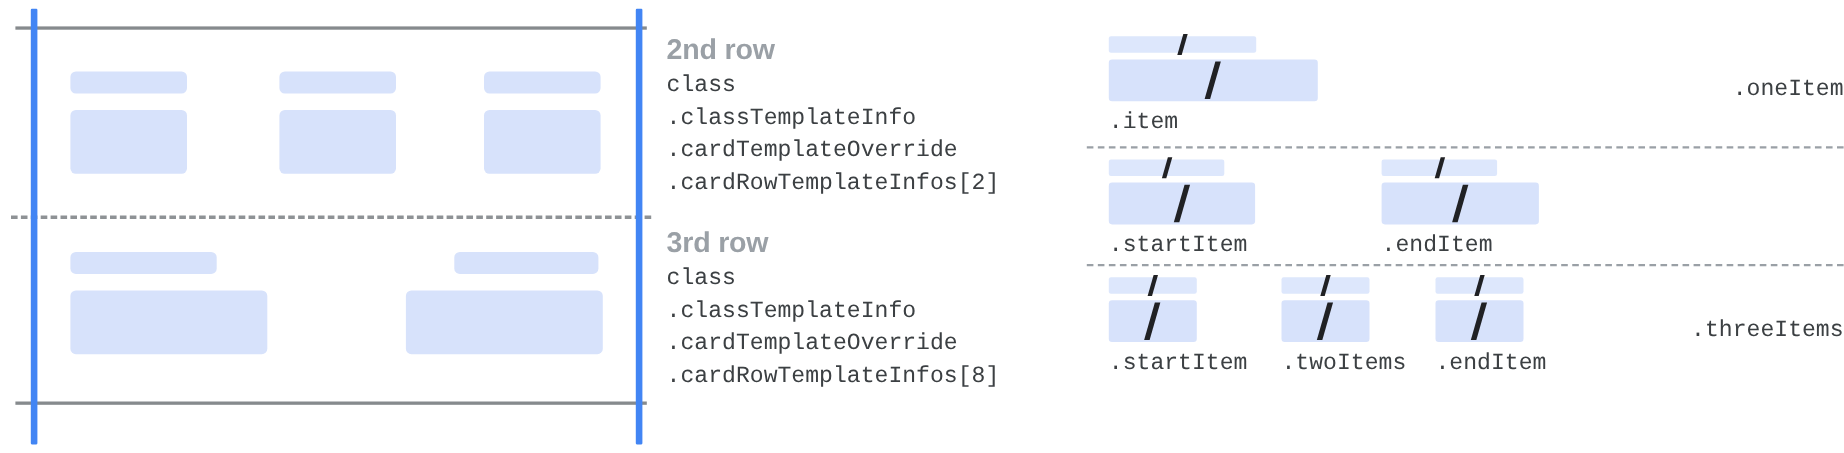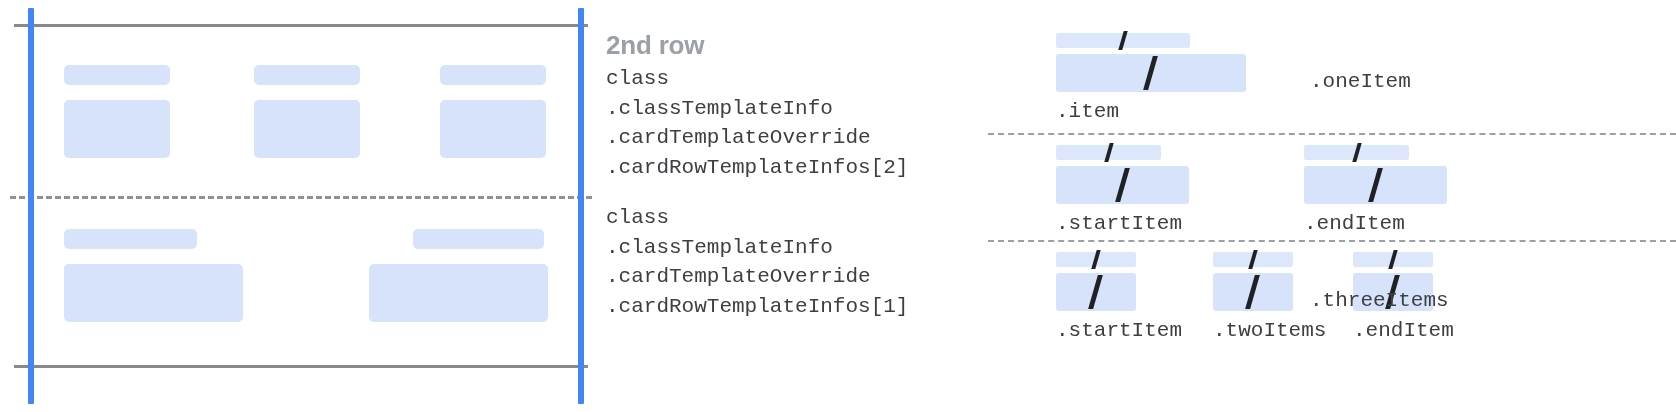--- a/index.html
+++ b/index.html
@@ -104,21 +104,21 @@
     position: absolute;
     left: 8px;
     width: 688px;
     height: 0;
     border-top: 2px dashed #9aa0a6;
   }
   .sep-dotted.s1 { top: 133px; }
   .sep-dotted.s2 { top: 240px; }
 
   
-  .item-unit { position: absolute; margin-left: 48px; }
+  .item-unit { position: absolute; }
 
   .bar-small {
     position: relative;
     height: 15px;
     background: #dde7fc;
     border-radius: 2px;
   }
   .bar-big {
     position: relative;
     height: 38px;
@@ -154,20 +154,21 @@
     margin-top: 7px;
     white-space: nowrap;
   }
 
   .variant-label {
     position: absolute;
     font-family: "Liberation Mono", monospace;
     font-size: 21px;
     color: #3c4043;
     white-space: nowrap;
+    text-align: right;
   }
 </style>
 </head>
 <body>
 
 <div id="page">
 
   <div id="left-panel">
 
     <div class="guide-h top"></div>
@@ -196,24 +197,25 @@
 
     <div class="annot-block row2">
       <div class="annot-title">2nd row</div>
       <div class="annot-code">class</div>
       <div class="annot-code">.classTemplateInfo</div>
       <div class="annot-code">.cardTemplateOverride</div>
       <div class="annot-code">.cardRowTemplateInfos[2]</div>
     </div>
 
     <div class="annot-block row3">
+      <div class="annot-title">3rd row</div>
       <div class="annot-code">class</div>
       <div class="annot-code">.classTemplateInfo</div>
       <div class="annot-code">.cardTemplateOverride</div>
-      <div class="annot-code">.cardRowTemplateInfos[1]</div>
+      <div class="annot-code">.cardRowTemplateInfos[8]</div>
     </div>
   </div>
 
   <div id="right-panel">
 
     <div class="sep-dotted s1"></div>
     <div class="sep-dotted s2"></div>
 
     <div class="item-unit" style="left:28px; top:33px;">
       <div class="bar-small" style="width:134px;">

